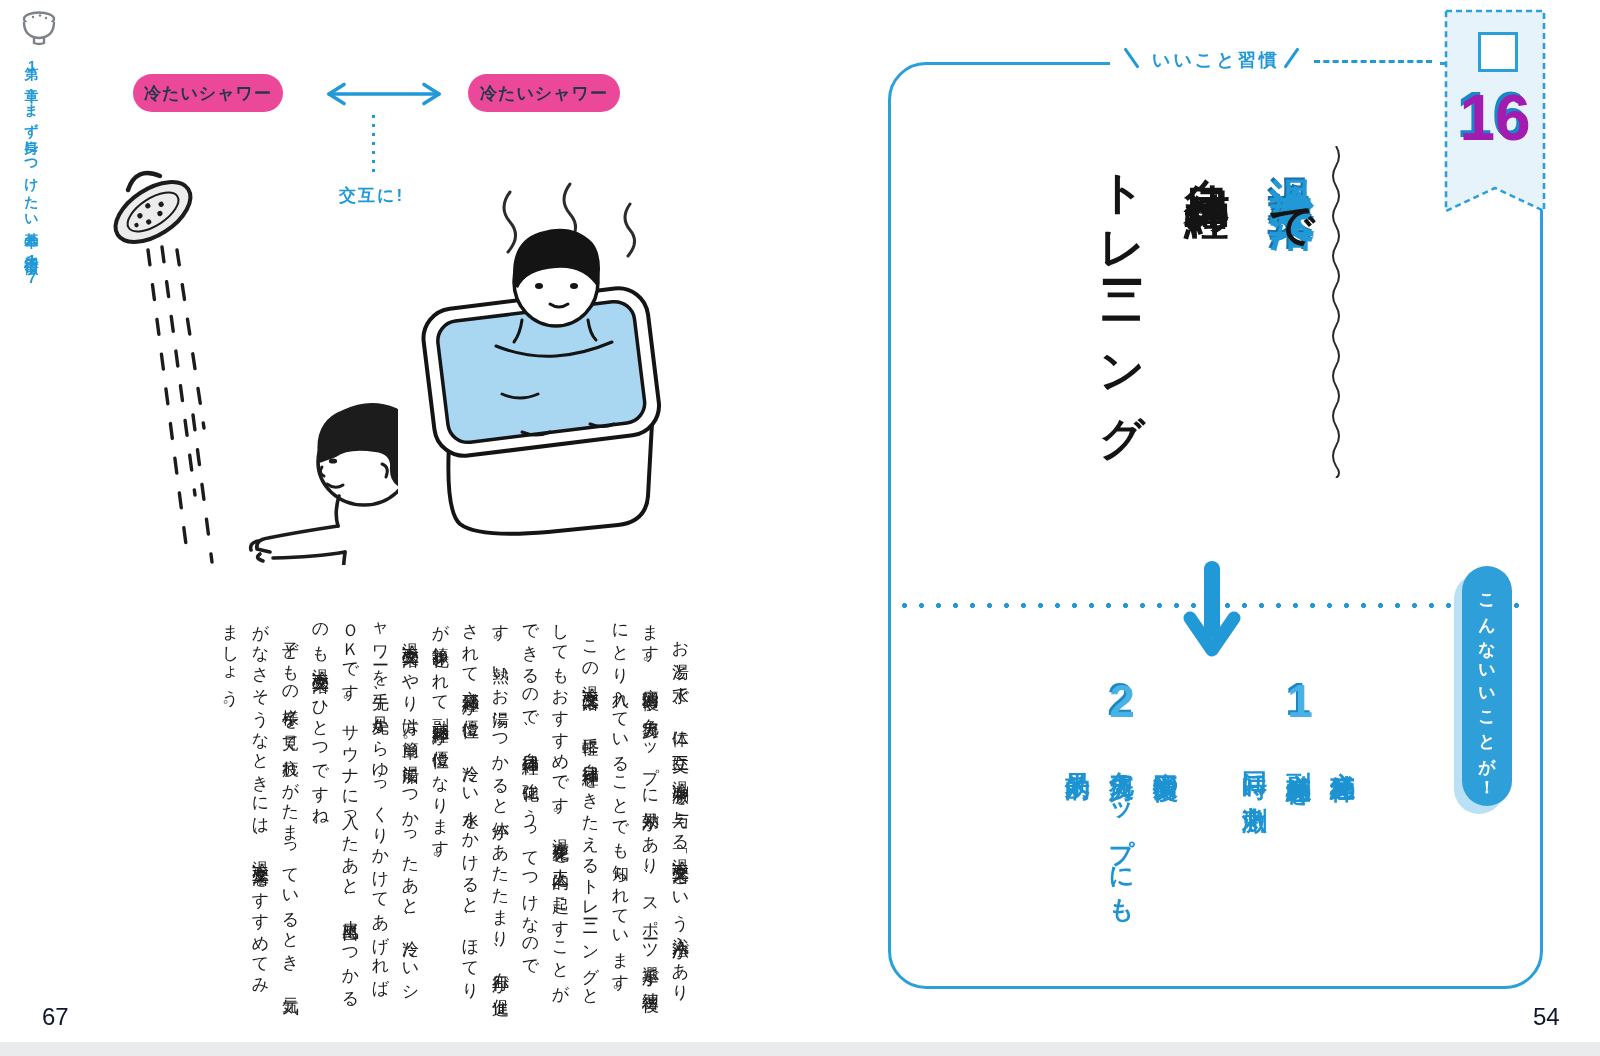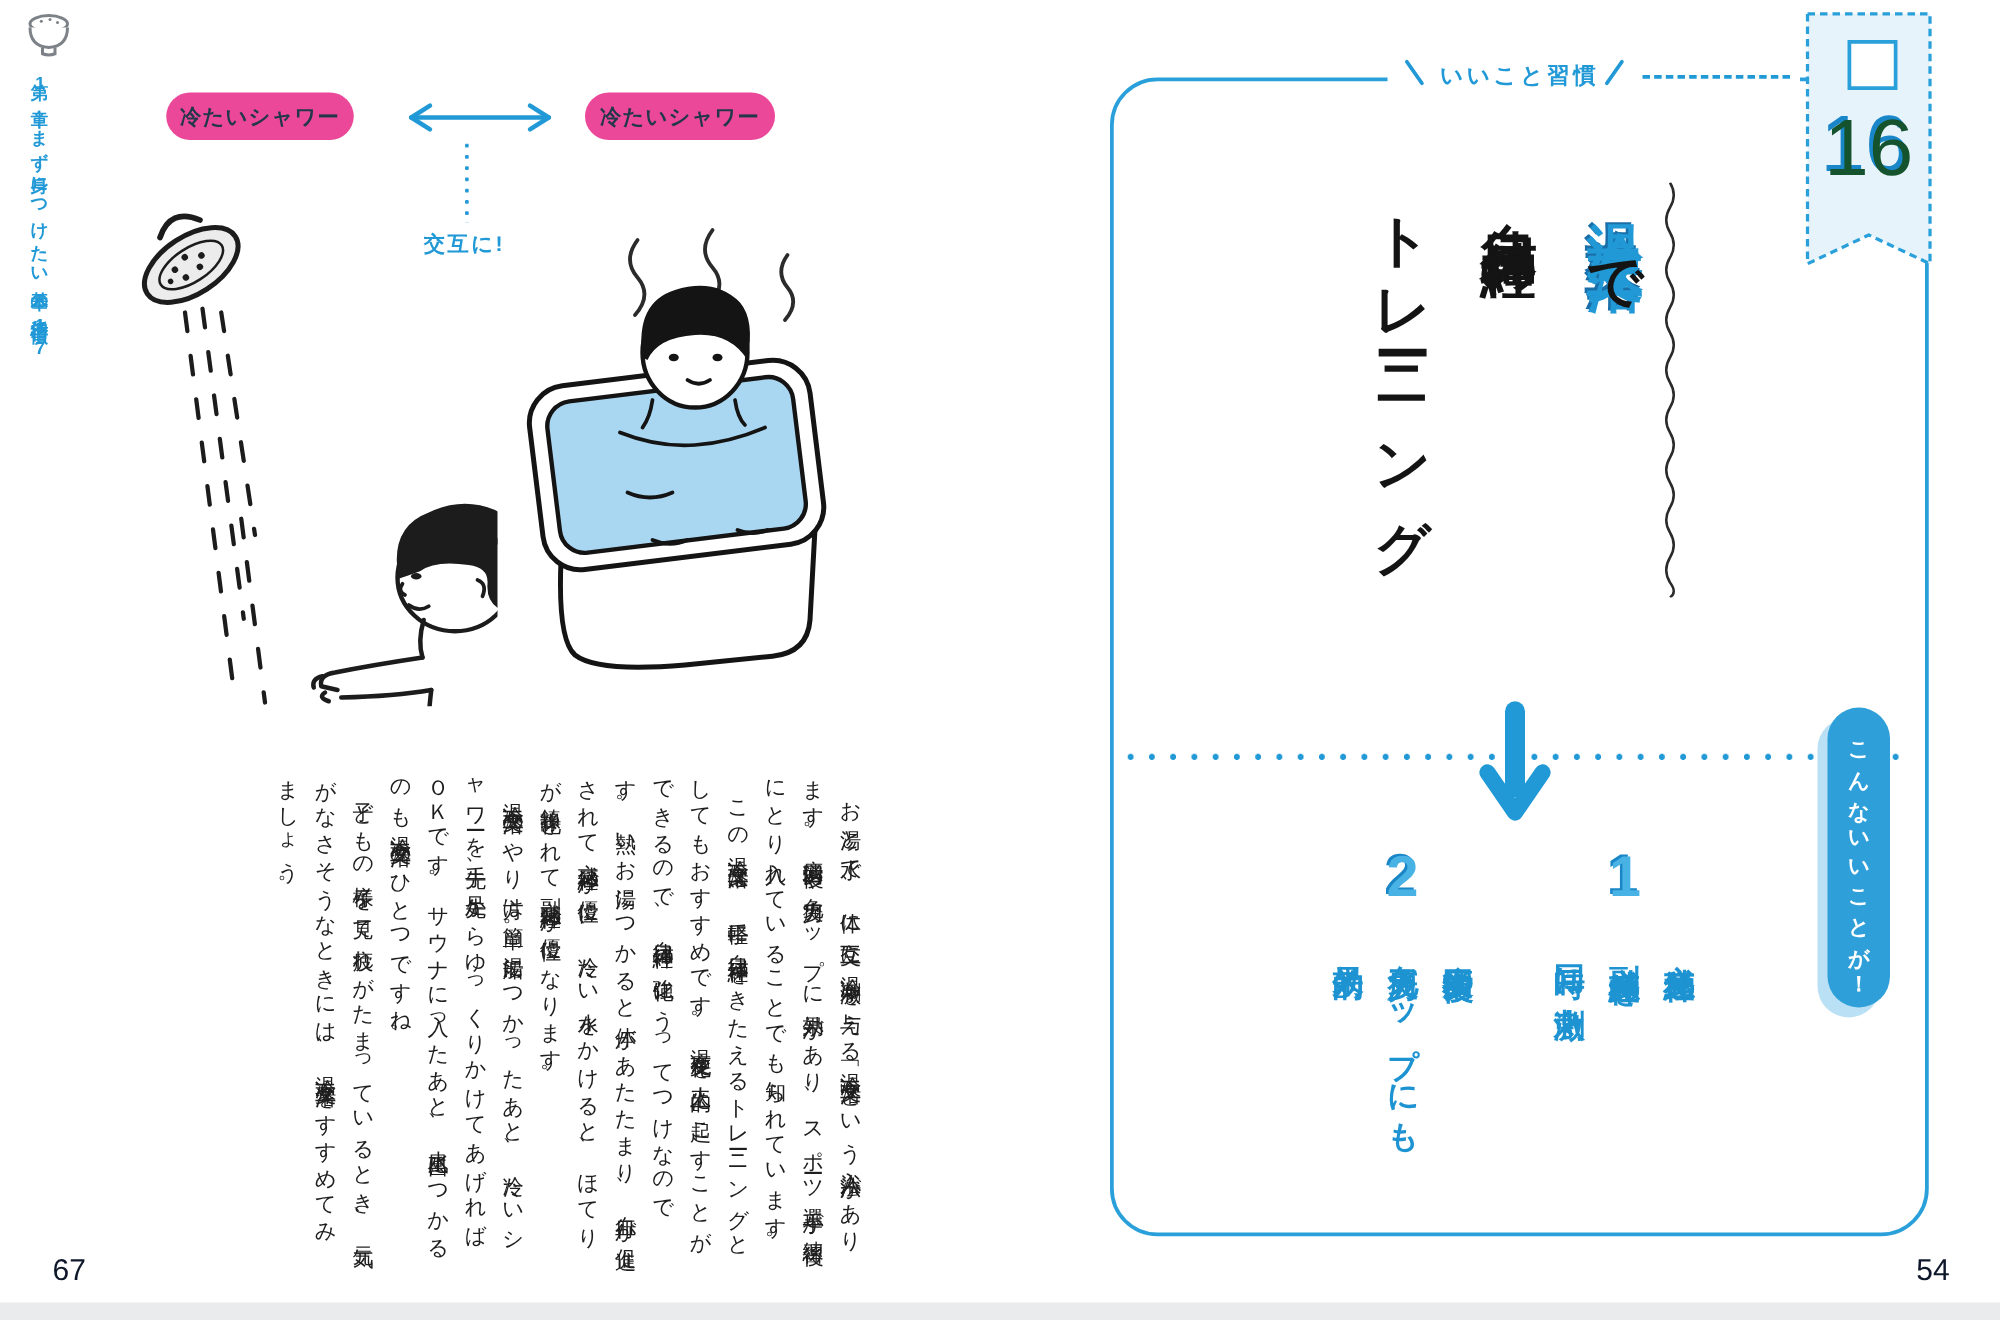--- a/index.html
+++ b/index.html
@@ -30,21 +30,21 @@
   .body-text p{margin:0;text-indent:1em;}
 
   .pagenum{font-size:24px;color:#0f172a;font-family:"Liberation Sans","DejaVu Sans",sans-serif;}
 
   
   .card{left:888px;top:62px;width:649px;height:921px;border:3.5px solid #2aa0da;border-radius:38px;}
   .habit-label{font-size:18px;font-weight:bold;color:#2199d6;letter-spacing:3px;}
   .slash{width:3px;height:24px;background:#2199d6;border-radius:2px;}
   .hdash{border-top:3px dashed #2199d6;}
 
-  .ribbon-num{width:104px;text-align:center;font-size:64px;font-weight:normal;color:#14532d;
+  .ribbon-num{width:104px;text-align:center;font-size:64px;font-weight:bold;color:#a21caf;
               text-shadow:-3px -3px 0 #1886c8;line-height:1;}
   .checkbox{width:34px;height:34px;border:3px solid #2aa0da;background:#ffffff;}
 
   
   .title{left:1080px;top:142px;height:360px;font-size:45px;line-height:85px;font-weight:bold;
          color:#141414;letter-spacing:7px;}
   .title .hl{color:#2199d6;text-shadow:-2px -2px 0 #1a6fa9;}
 
   
   .benefit-num{width:48px;text-align:center;font-size:46px;font-weight:bold;color:#49b2e5;

